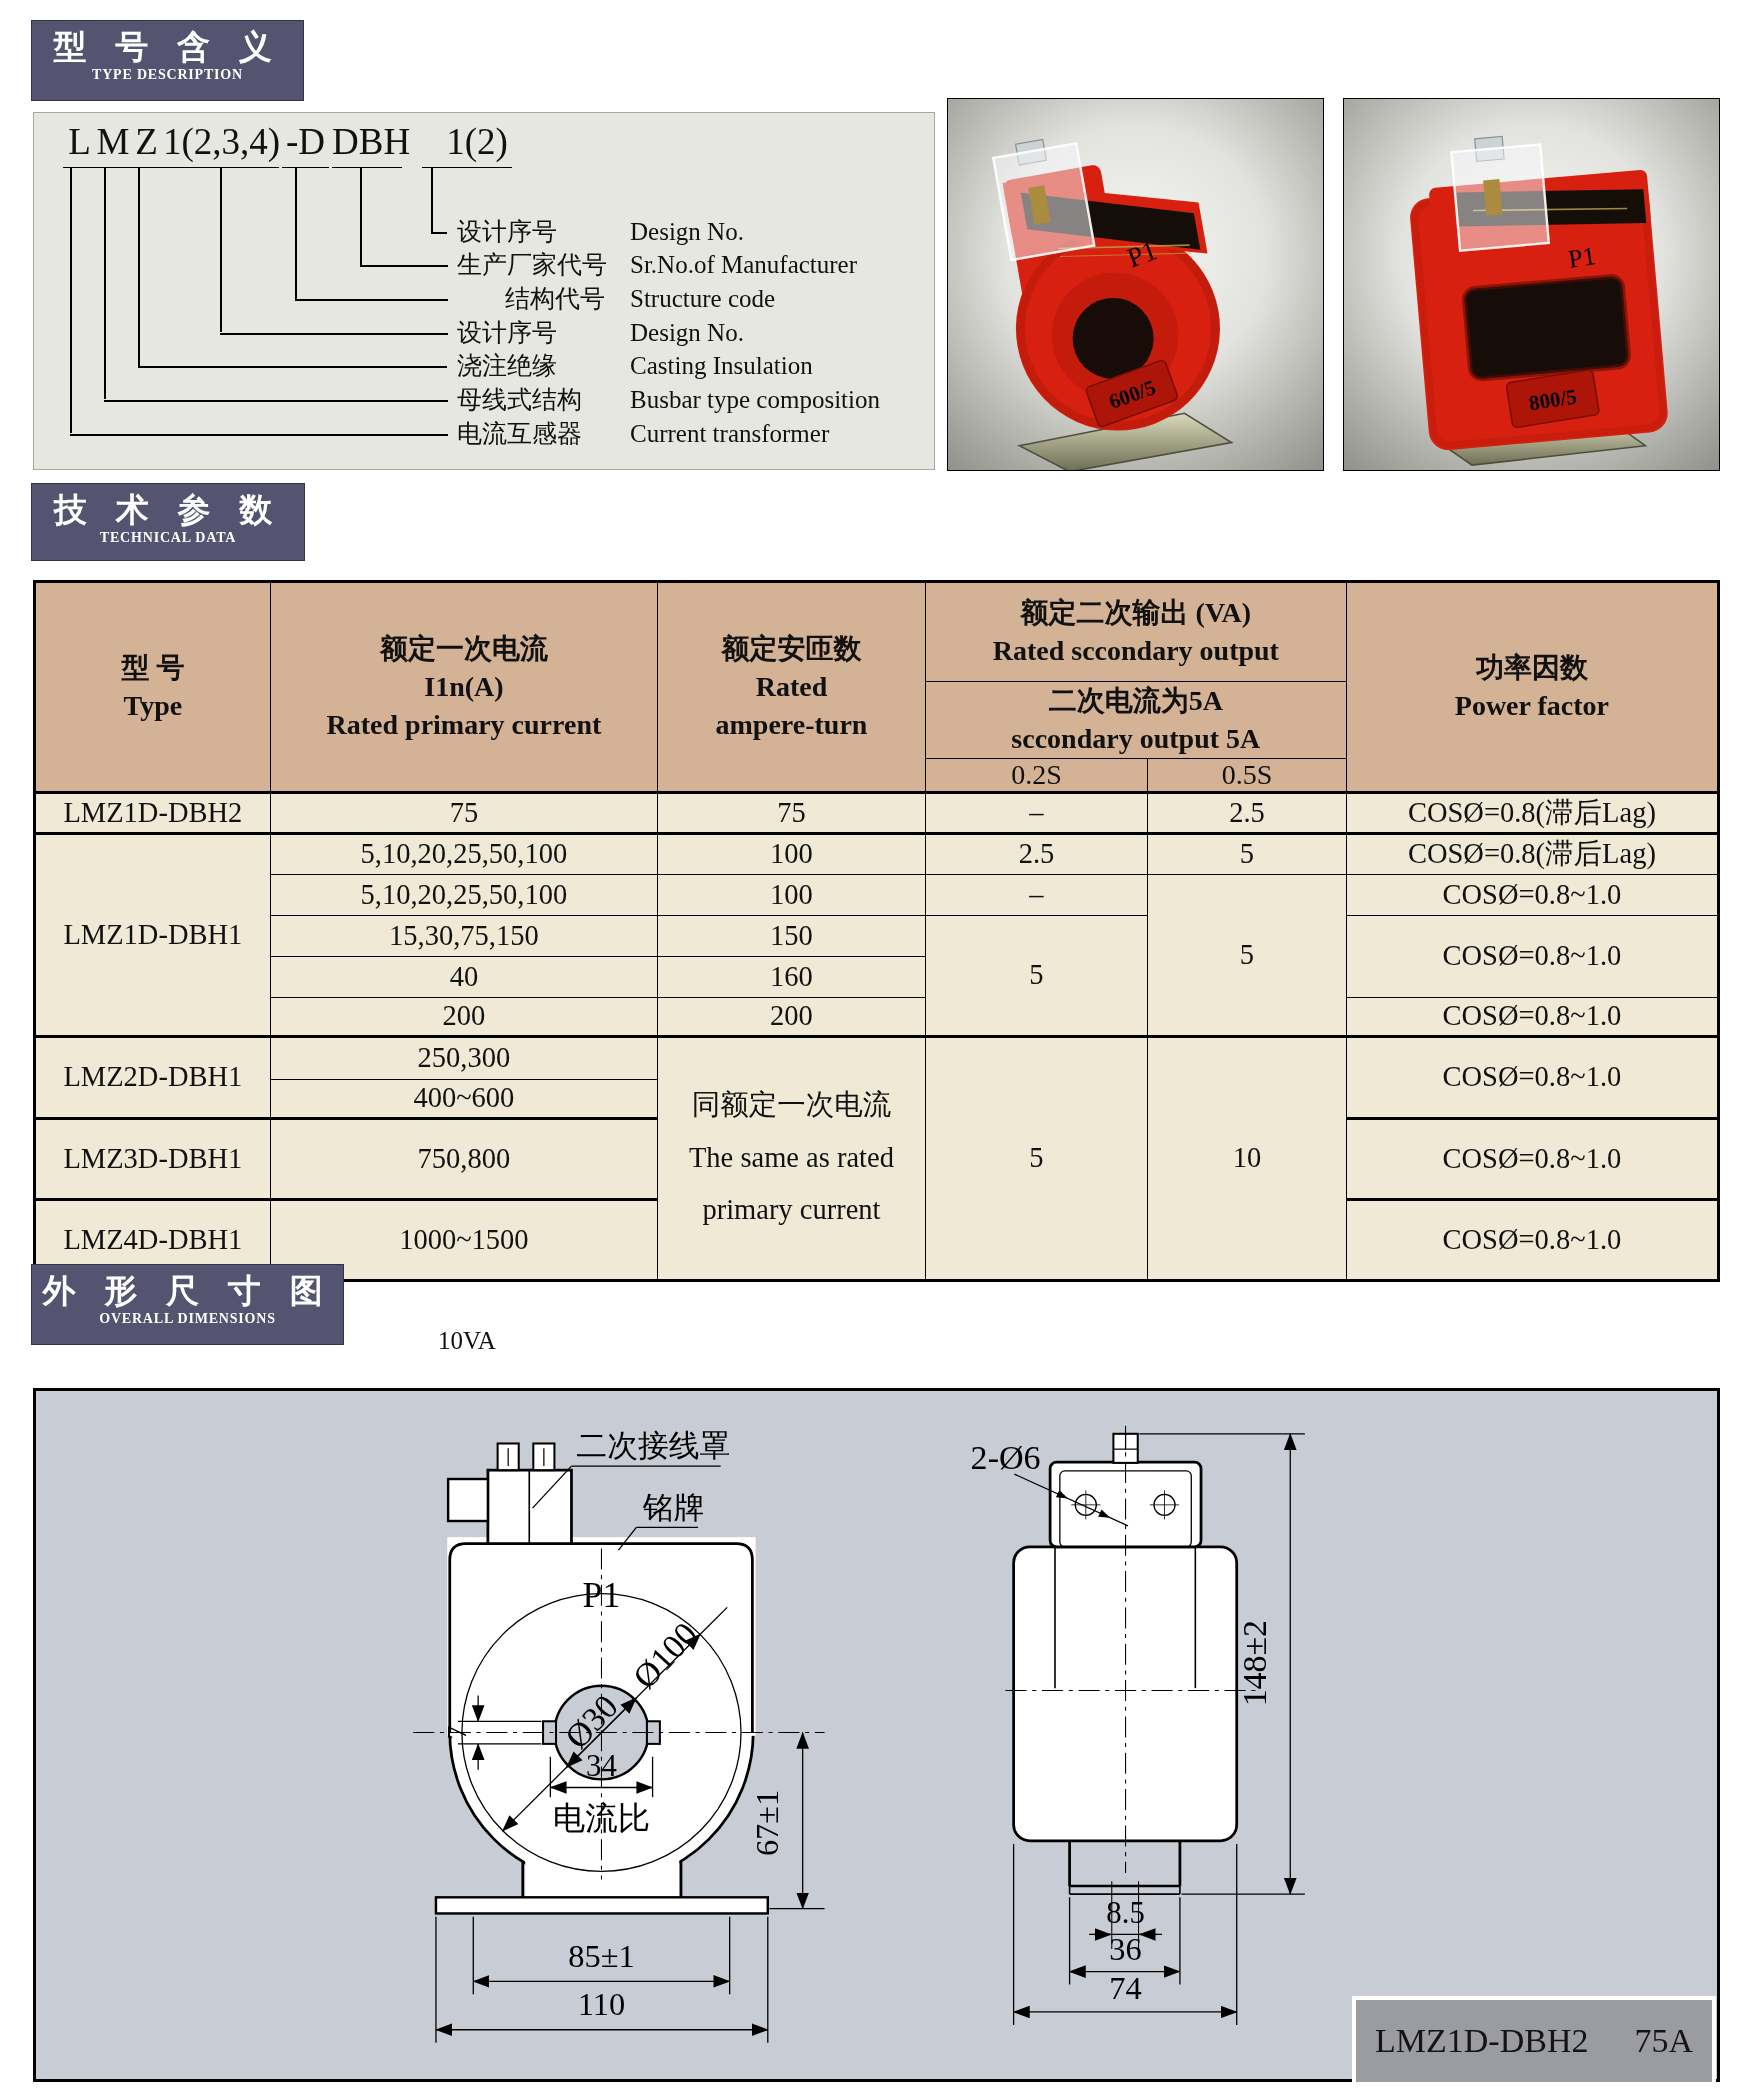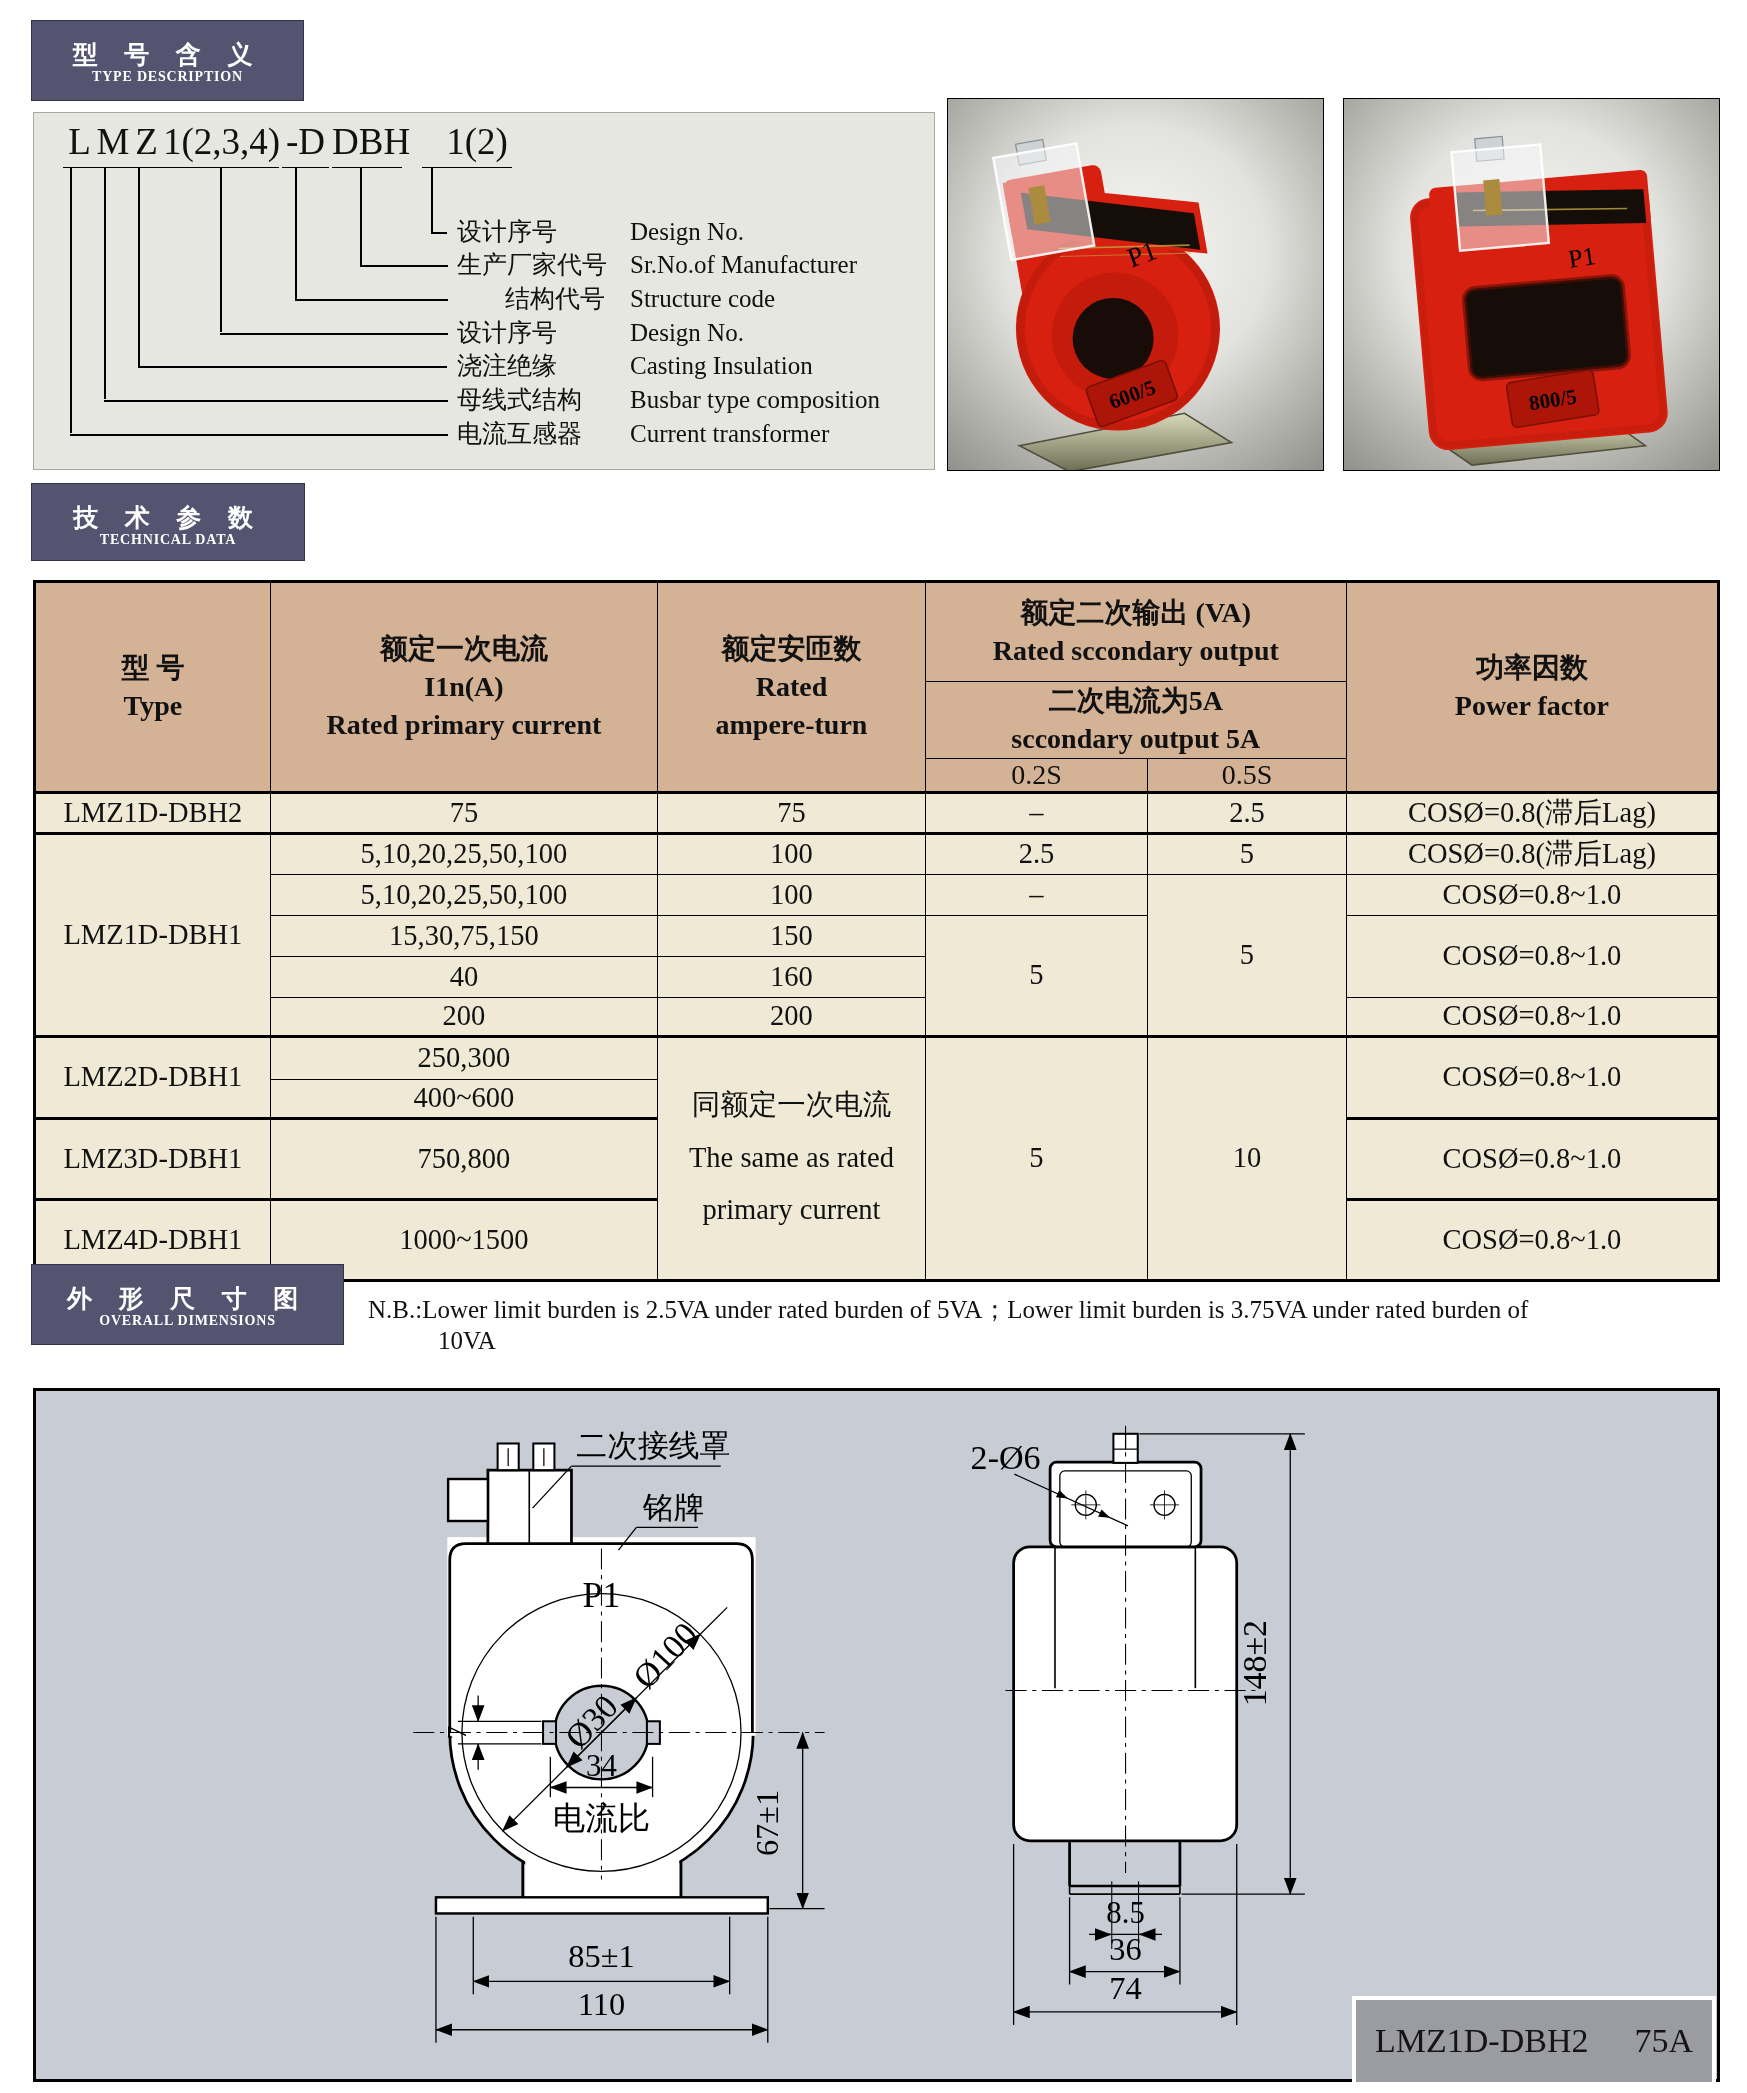--- a/index.html
+++ b/index.html
@@ -1,21 +1,21 @@
 <!DOCTYPE html>
 <html style="font-size:13px"><head>
 <meta charset="utf-8">
 <style>
   html,body{margin:0;padding:0;background:#fff;}
   #page{position:relative;width:1747px;height:2093px;background:#fff;overflow:hidden;
         font-family:"Liberation Serif","DejaVu Serif",serif;color:#111;}
   .abs{position:absolute;}
   
   .badge{position:absolute;background:#545370;color:#fff;text-align:center;border:0.8px solid #33324d;box-sizing:border-box;}
-  .badge .bzh{font-family:"Liberation Sans","DejaVu Sans",sans-serif;font-weight:bold;font-size:25px;line-height:1.2;letter-spacing:9.8px;padding-top:18px;}
+  .badge .bzh{font-family:"Liberation Sans","DejaVu Sans",sans-serif;font-weight:bold;font-size:33px;line-height:1.2;letter-spacing:9.8px;padding-top:6px;}
   .badge .ben{font-family:Liberation Serif, serif;font-weight:bold;font-size:14px;line-height:1.2;letter-spacing:0.8px;}
   
   .panel1{left:33px;top:112px;width:902px;height:358px;background:#e6e7e1;border:0.8px solid #a8a8a0;box-sizing:border-box;}
   .codeseg{position:absolute;top:8.1px;height:46px;border-bottom:1.6px solid #000;text-align:center;font-size:37px;line-height:42px;}
   .vl{position:absolute;width:1.6px;background:#000;}
   .hl{position:absolute;height:1.6px;background:#000;}
   .lblzh{position:absolute;left:423px;width:171px;font-size:25px;line-height:33px;white-space:nowrap;}
   .lblen{position:absolute;left:596px;width:301px;font-size:25px;line-height:33px;white-space:nowrap;}
   
   .photo{position:absolute;top:98px;width:377px;height:373px;border:1.6px solid #000;box-sizing:border-box;background:#cfcfcb;}
@@ -284,21 +284,20 @@
         </tr>
       </tbody>
     </table>
   </div>
 
   <div class="badge" style="left:31px;top:1264px;width:313px;height:81px;">
     <div class="bzh">外 形 尺 寸 图</div>
     <div class="ben">OVERALL DIMENSIONS</div>
   </div>
 
-  <div class="note" style="left:368px;top:1294px;">N.B.:Lower limit burden is 2.5VA under rated burden of 5VA；Lower limit burden is 3.75VA under rated burden of</div>
   <div class="note" style="left:438px;top:1325px;">10VA</div>
 
   <div class="abs panel2">
     <svg viewBox="40 1705 2072 852" preserveAspectRatio="none" font-family="Liberation Serif, DejaVu Serif, serif">
       <defs>
         <marker id="dimarr" viewBox="0 0 12 9" refX="11.5" refY="4.5" markerWidth="13" markerHeight="10" orient="auto-start-reverse">
           <path d="M0 0 L12 4.5 L0 9 Z" fill="#000"></path>
         </marker>
       </defs>
 

